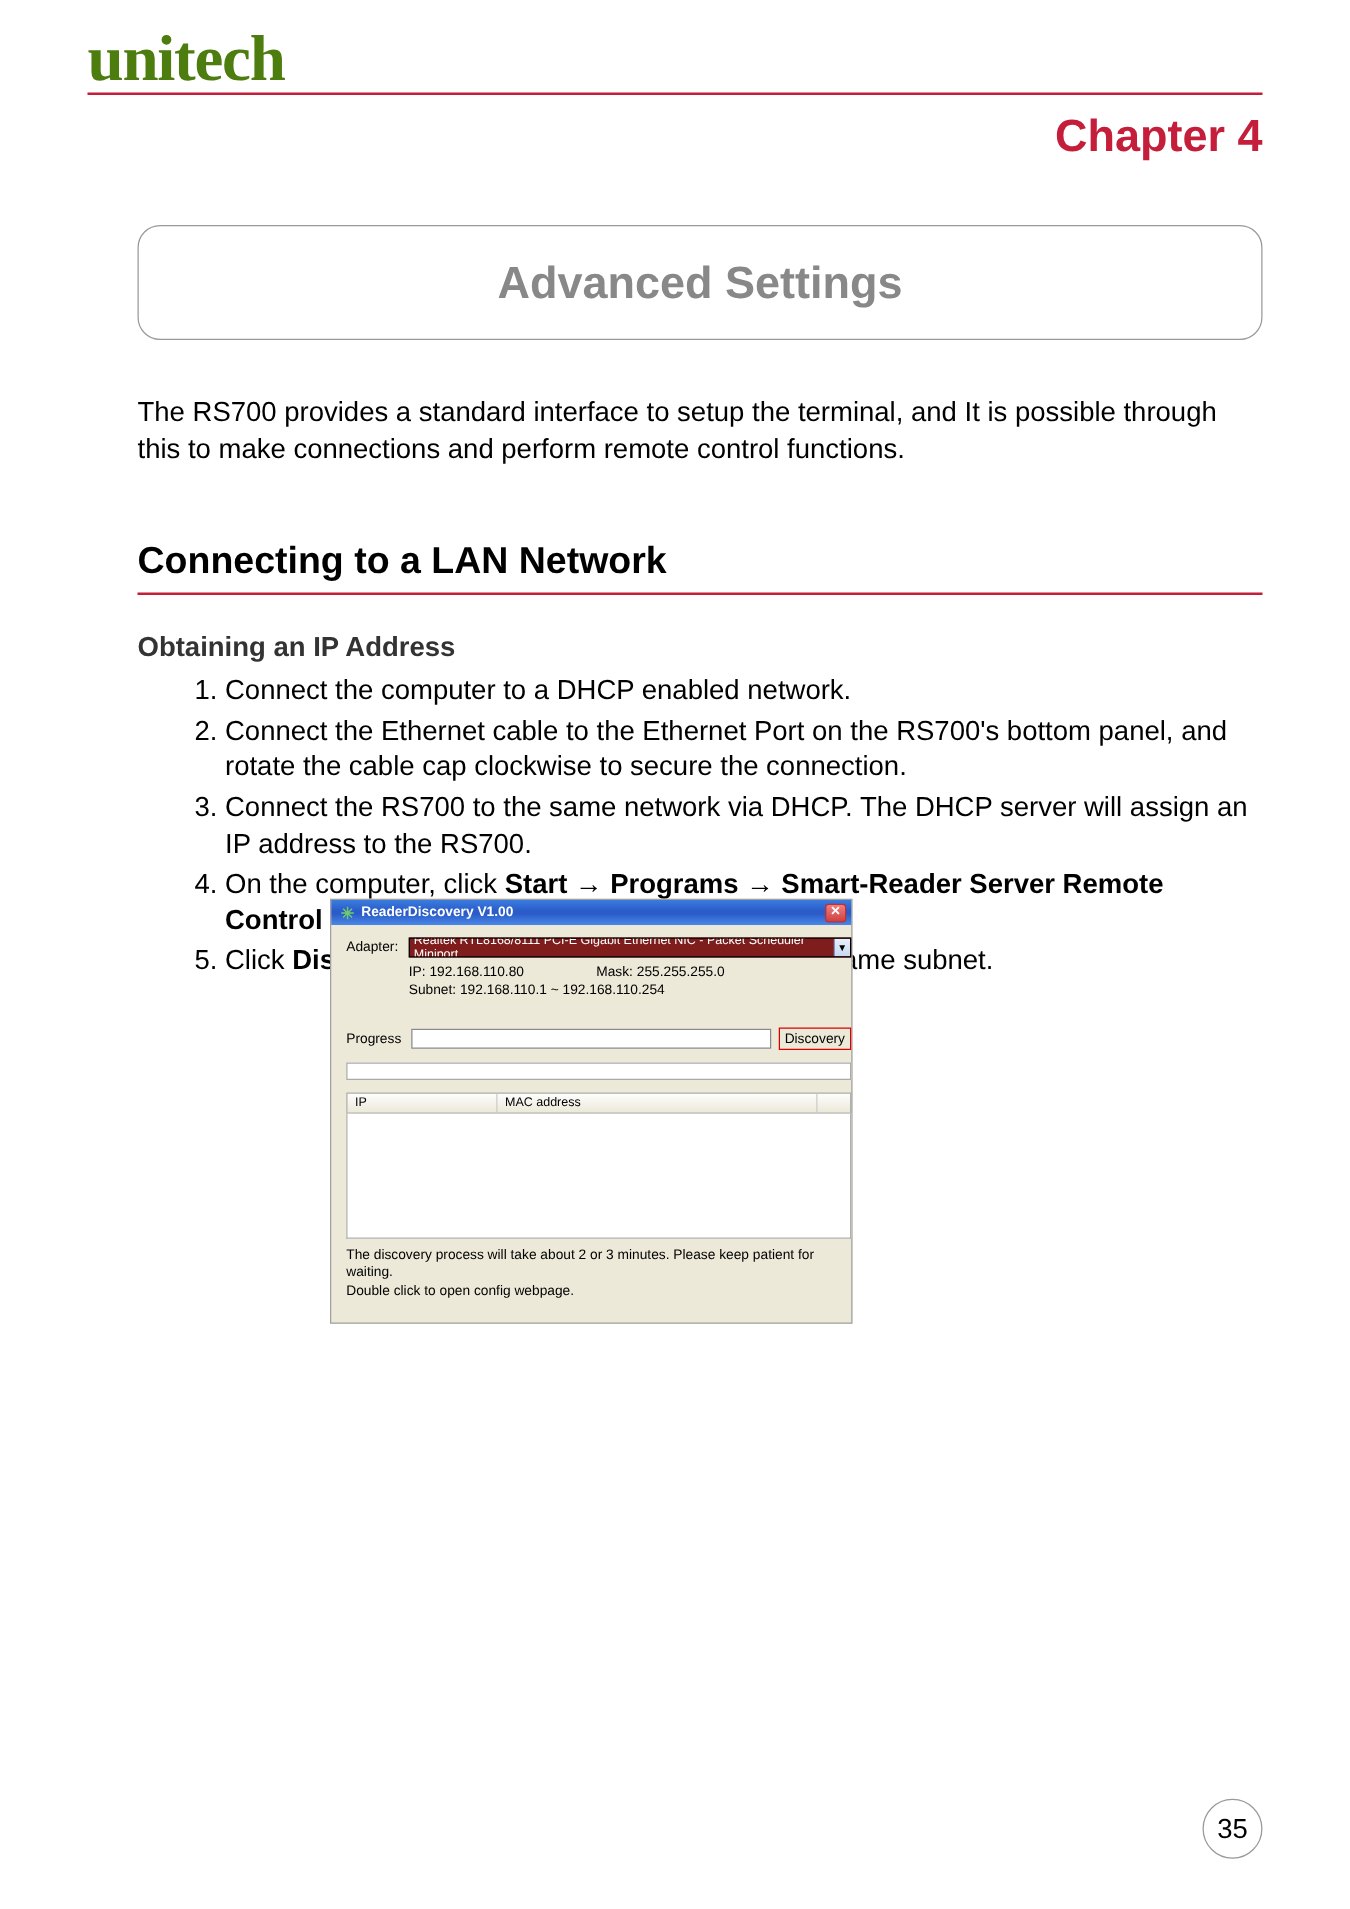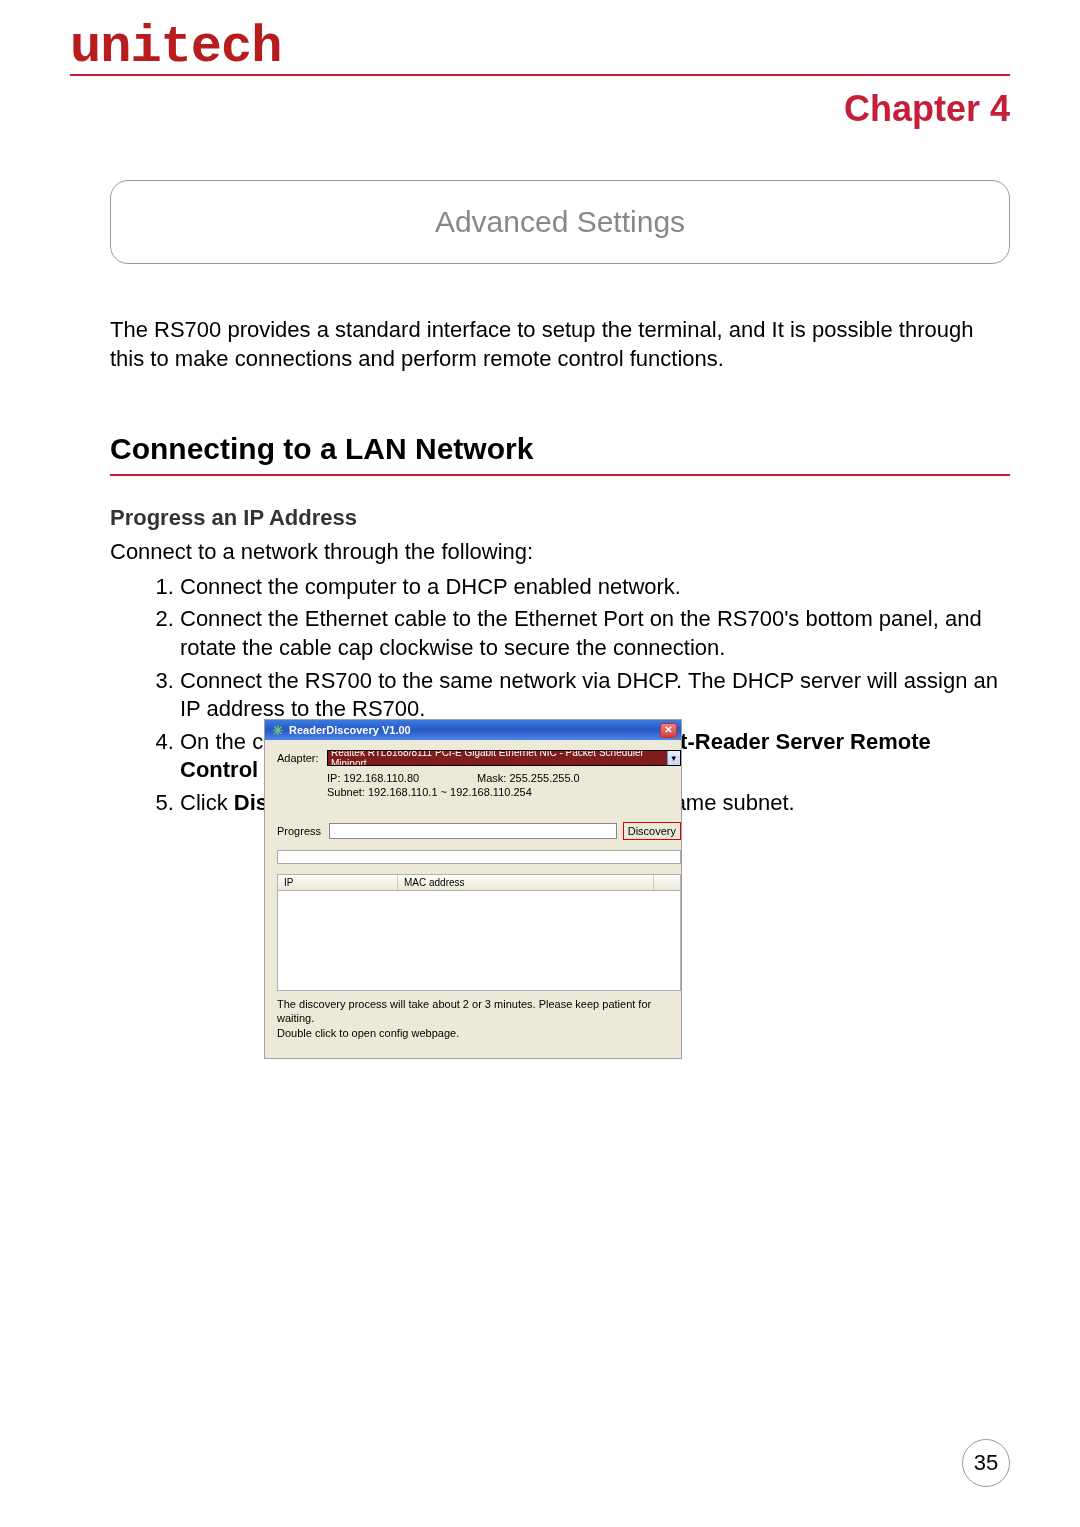--- a/index.html
+++ b/index.html
@@ -8,24 +8,24 @@
     height: 1527px;
     background: #ffffff;
     font-family: Arial, Helvetica, sans-serif;
     color: #000;
     position: relative;
   }
   .logo {
     position: absolute;
     top: 18px;
     left: 70px;
-    font-family: Liberation Mono, monospace;
+    font-family: Liberation Serif, serif;
     font-size: 52px;
     font-weight: bold;
-    color: #b91c1c;
+    color: #4d7c0f;
     letter-spacing: -1px;
   }
   .red-line {
     position: absolute;
     top: 74px;
     left: 70px;
     right: 70px;
     height: 2px;
     background: #c41e3a;
   }
@@ -42,22 +42,22 @@
     position: absolute;
     top: 180px;
     left: 110px;
     right: 70px;
     border: 1.5px solid #999;
     border-radius: 18px;
     padding: 24px 0;
     text-align: center;
   }
   .title-box-text {
-    font-size: 30px;
-    font-weight: normal;
+    font-size: 36px;
+    font-weight: bold;
     color: #888;
     font-family: Arial, sans-serif;
   }
   .body-text {
     position: absolute;
     top: 316px;
     left: 110px;
     right: 70px;
     font-size: 22px;
     line-height: 1.3;
@@ -245,22 +245,21 @@
 <div class="title-box">
   <div class="title-box-text">Advanced Settings</div>
 </div>
 
 <div class="body-text">
   <div class="p">The RS700 provides a standard interface to setup the terminal, and It is possible through this to make connections and perform remote control functions.</div>
 
   <div class="h2">Connecting to a LAN Network</div>
   <div class="h2-rule"></div>
 
-  <div class="h3">Progress an IP Address</div>
-  <div class="p">Connect to a network through the following:</div>
+  <div class="h3">Obtaining an IP Address</div>
 
   <ol class="steps">
     <li>Connect the computer to a DHCP enabled network.</li>
     <li>Connect the Ethernet cable to the Ethernet Port on the RS700's bottom panel, and rotate the cable cap clockwise to secure the connection.</li>
     <li>Connect the RS700 to the same network via DHCP. The DHCP server will assign an IP address to the RS700.</li>
     <li>
       <span>On the computer, click </span><span class="bold">Start</span><span> → </span><span class="bold">Programs</span><span> → </span><span class="bold">Smart-Reader Server Remote Control</span><span> → </span><span class="bold">Reader Discovery</span><span>.</span>
     </li>
     <li>
       <span>Click </span><span class="bold">Discovery</span><span> to lookup the DHCP client in the same subnet.</span>

